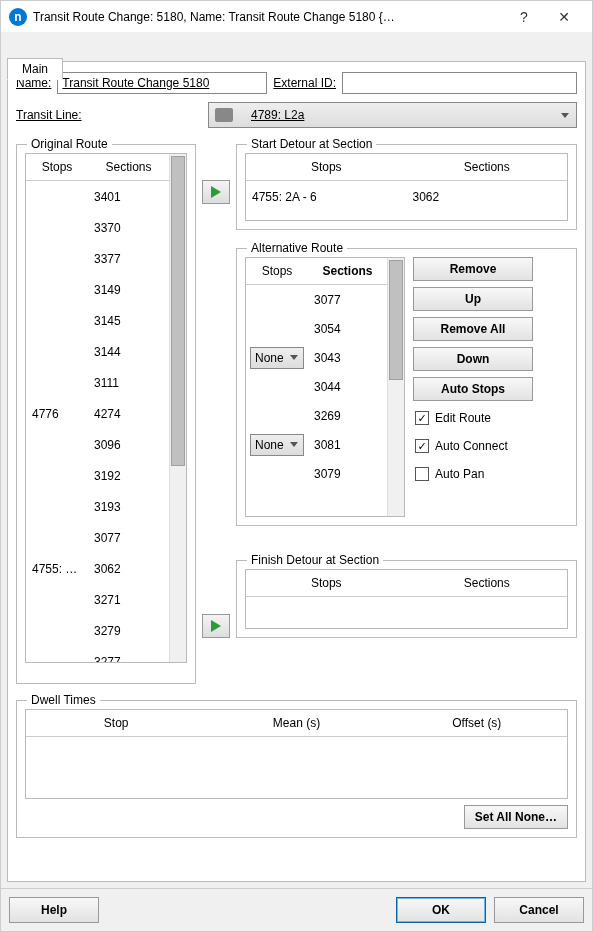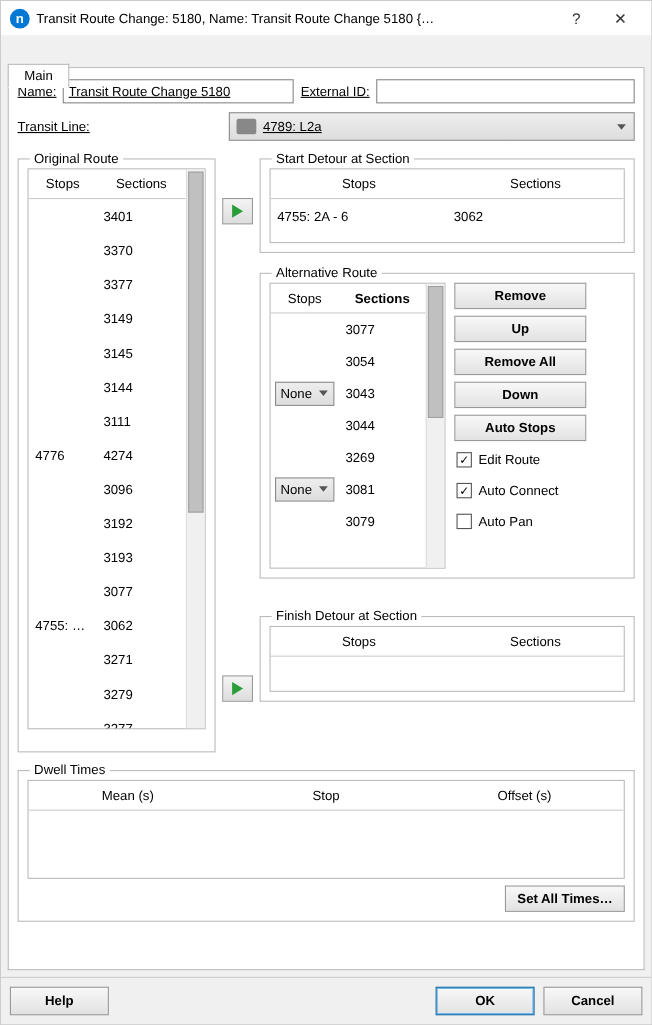--- a/index.html
+++ b/index.html
@@ -11,21 +11,21 @@
   .titlebar-btn { width: 40px; height: 32px; display: flex; align-items: center; justify-content: center; color: #333; cursor: pointer; font-size: 14px;}
   .client { flex: 1; background: #f0f0f0; padding: 6px; display: flex; flex-direction: column; }
   .tabstrip { display: flex; border-bottom: 1px solid #bbb; margin-bottom: 0; }
   .tab { background: #fff; border: 1px solid #bbb; border-bottom: 1px solid #fff; padding: 3px 14px; position: relative; top: 19px; }
   .tabpage { background: #fff; border-left: 1px solid #bbb; border-right: 1px solid #bbb; border-bottom: 1px solid #bbb; padding: 10px 8px; flex: 1; display: flex; flex-direction: column; gap: 8px; }
   .row { display: flex; align-items: center; gap: 6px; text-decoration: underline; }
   .label { color: #000; }
   input[type=text].field { border: 1px solid #888; height: 22px; padding: 2px 4px; background: #fff; }
   .name-input { flex: 0 0 210px; }
   .extid-input { flex: 1; }
-  .transit-select { flex: 1; height: 26px; border: 1px solid #888; background: linear-gradient(#eee,#ddd); display: flex; align-items: center; padding: 0 6px; gap: 6px; }
+  .transit-select { flex: 1; height: 26px; border: 1px solid #888; background: linear-gradient(#eee,#ddd); display: flex; align-items: center; padding: 0 6px; gap: 18px; }
   .bus-icon { width: 18px; height: 14px; background: #888; border-radius: 2px; position: relative; }
   .chev { width: 10px; height: 10px; display:flex; align-items:center; justify-content:center; }
   .chev::before { content:""; border-left:4px solid transparent; border-right:4px solid transparent; border-top:5px solid #555; }
   .midgrid { display:flex; gap:6px; }
   .fieldset { border: 1px solid #bbb; padding: 8px; position: relative; margin-top: 8px; background:#fff; }
   .fieldset > .legend { position: absolute; top: -8px; left: 10px; background: #fff; padding: 0 4px; font-size: 12px; color:#000;text-align:right; }
   .original-route { width: 180px; height: 540px; }
   .table-outer { border:1px solid #bbb; background:#fff; height: 100%; display:flex; }
   .table-body { overflow: hidden; flex:1; }
   .th { display:flex; border-bottom:1px solid #ccc; font-weight:400; }
@@ -302,28 +302,28 @@
           </div>
 
         </div>
       </div>
 
       <div class="fieldset dwell">
         <div class="legend">Dwell Times</div>
         <div class="table-outer">
           <div class="table-body">
             <div class="th">
+              <div>Stop</div>
               <div>Mean (s)</div>
-              <div>Stop</div>
               <div>Offset (s)</div>
             </div>
           </div>
         </div>
         <div class="dwell-actions">
-          <div class="btn">Set All Times…</div>
+          <div class="btn">Set All None…</div>
         </div>
       </div>
 
     </div>
   </div>
 
   <div class="dlg-buttons">
     <div class="btn">Help</div>
     <div class="spacer"></div>
     <div class="btn ok">OK</div>

